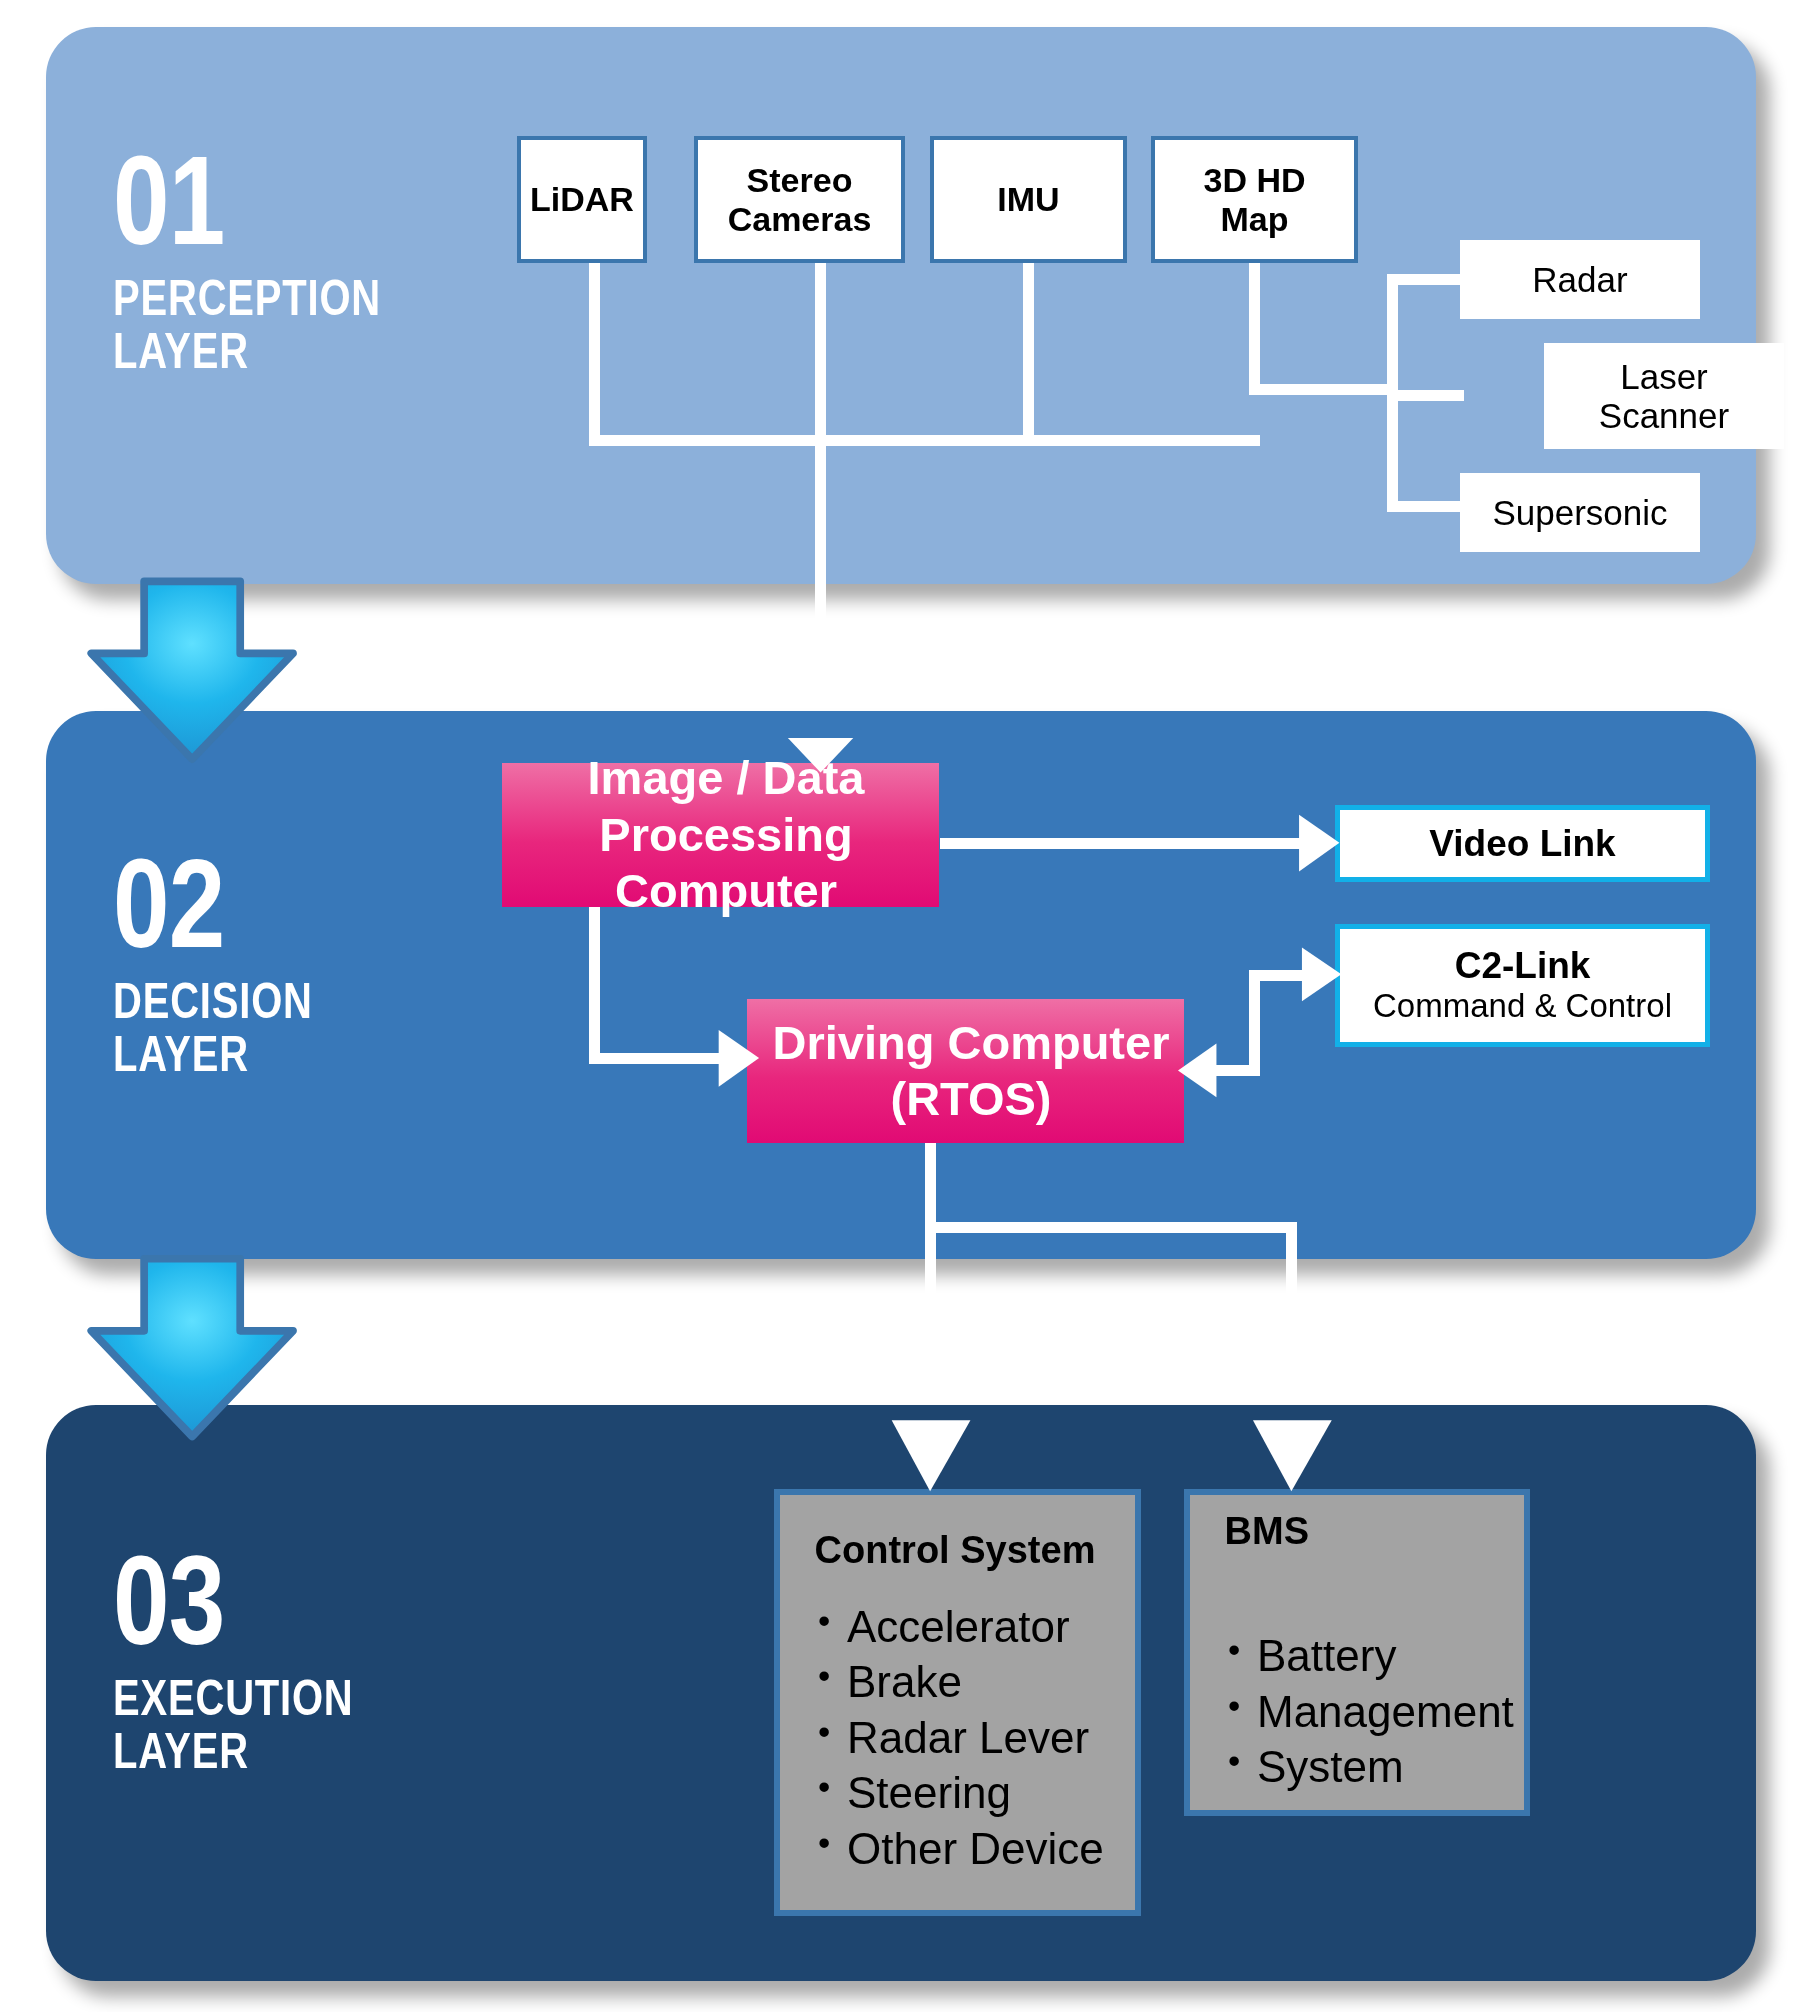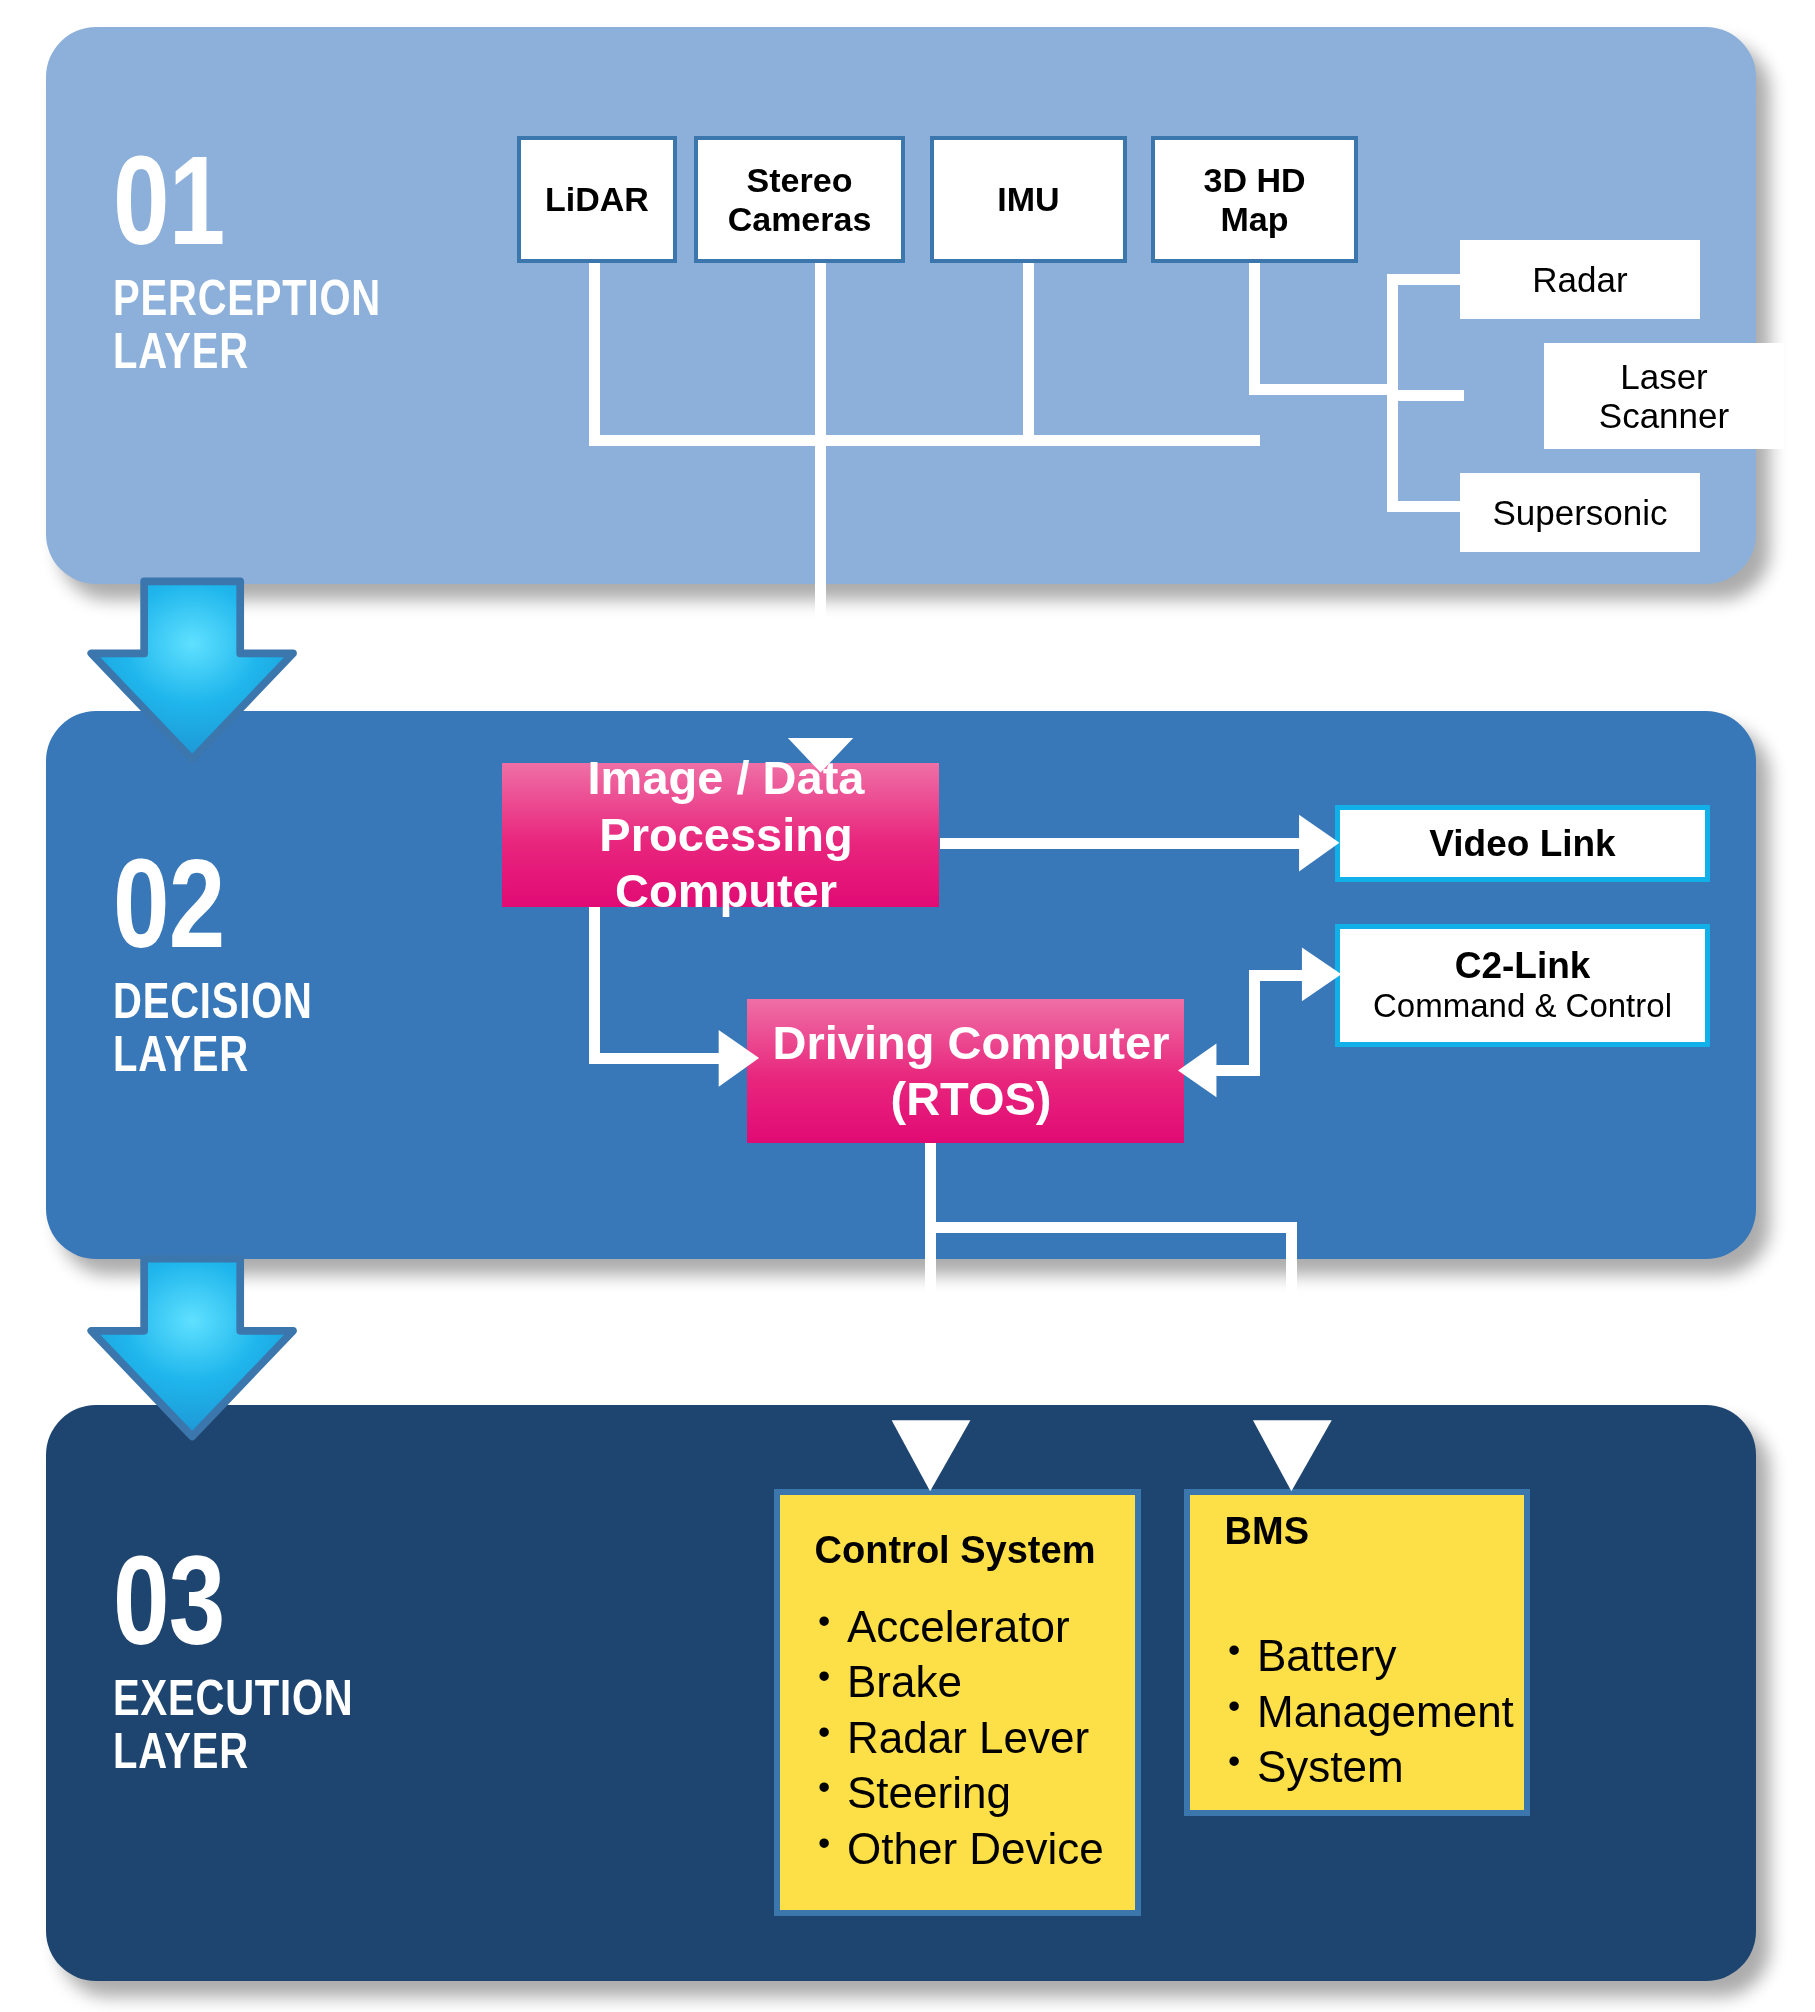--- a/index.html
+++ b/index.html
@@ -92,21 +92,21 @@
     font-weight: bold;
     font-size: 47px;
     line-height: 1.2;
     padding-left: 11px;
   }
 
   
   .listbox {
     position: absolute;
     box-sizing: border-box;
-    background: #fde047;
+    background: #a3a3a3;
     border: 6.7px solid #3b76ad;
     display: flex;
     flex-direction: column;
     justify-content: center;
     padding: 23px 25px;
   }
   .listbox-title {
     font-size: 38px;
     font-weight: bold;
     color: #000;
@@ -158,21 +158,21 @@
 <div id="canvas">
 
   <div class="layer layer-1" style="left:46px; top:27px; width:1710px; height:557px;"></div>
 
   <div class="layer-label" style="left:113px; top:142px;">
     <div class="layer-num">01</div>
     <div class="layer-title">PERCEPTION
 LAYER</div>
   </div>
 
-  <div class="node node-bordered node-bold" style="left:517px; top:136px; width:160px; height:127px;">
+  <div class="node node-bordered node-bold" style="left:517px; top:136px; width:130px; height:127px;">
     <span style="white-space:pre-line;">LiDAR</span>
   </div>
 
   <div class="node node-bordered node-bold" style="left:694px; top:136px; width:211px; height:127px;">
     <span style="white-space:pre-line;">Stereo
 Cameras</span>
   </div>
 
   <div class="node node-bordered node-bold" style="left:930px; top:136px; width:197px; height:127px;">
     <span style="white-space:pre-line;">IMU</span>

